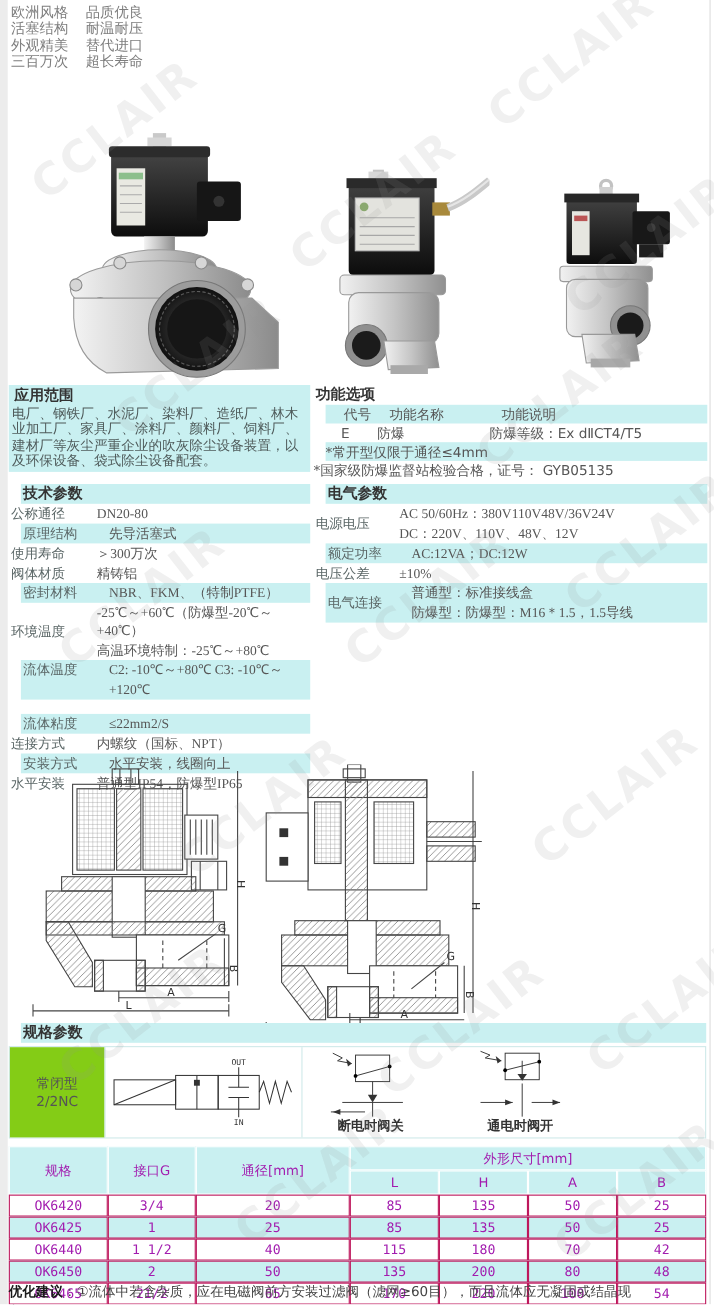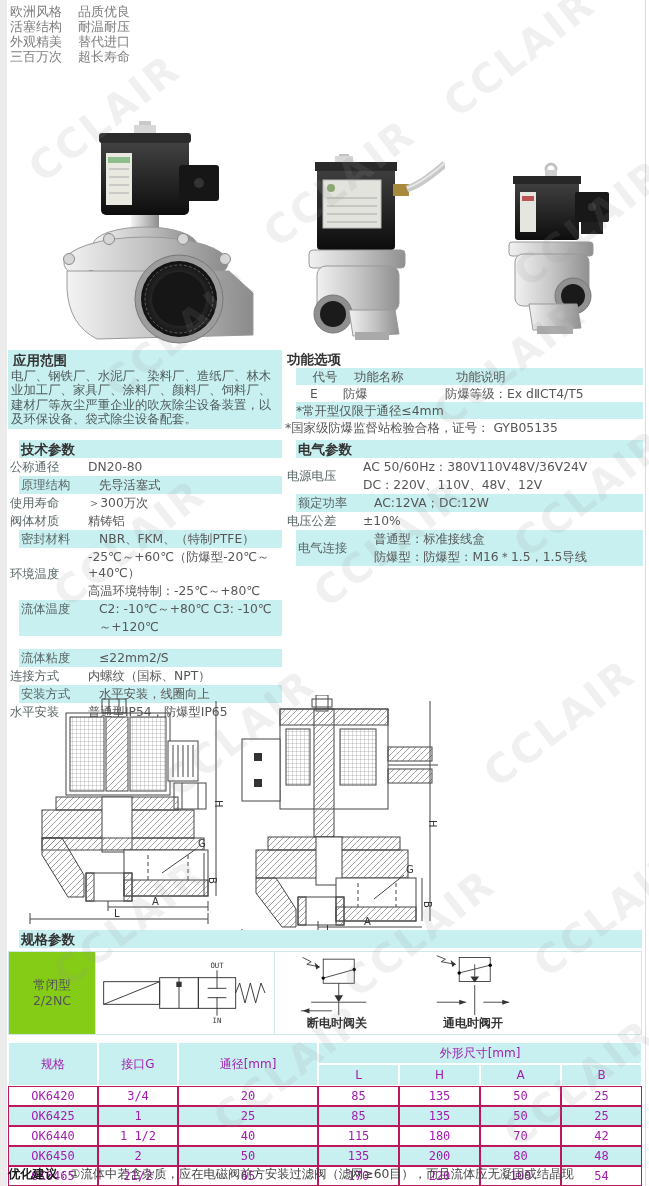--- a/index.html
+++ b/index.html
@@ -26,21 +26,21 @@
 
   
   .fo{position:absolute;left:285px;top:350px;width:358px;font-size:12.4px;}
   .fo-row{display:flex;line-height:17px;}
   .fo-c1{width:58px;text-align:center;flex:none;}
   .fo-c2{width:102px;flex:none;}
   .fo-c3{flex:1;}
   .fo-note{line-height:17px;}
 
   
-  .params{position:absolute;font-size:12.3px;}
+  .params{position:absolute;font-size:12.3px;font-family:Liberation Serif, serif;}
   .params .trow{display:flex;line-height:18px;padding:0 0 0 2px;}
   .tlabel{flex:none;color:#5a6666;}
   .tval{flex:1;color:#565656;}
   .tech{left:8px;top:440px;width:274px;}
   .tech .tlabel{width:78px;}
   .elec{left:285px;top:440px;width:358px;}
   .elec .tlabel{width:76px;}
   .two .tval div{line-height:16px;padding:1px 0;}
   .tgap{height:13px;}
   .drawing{position:absolute;}

